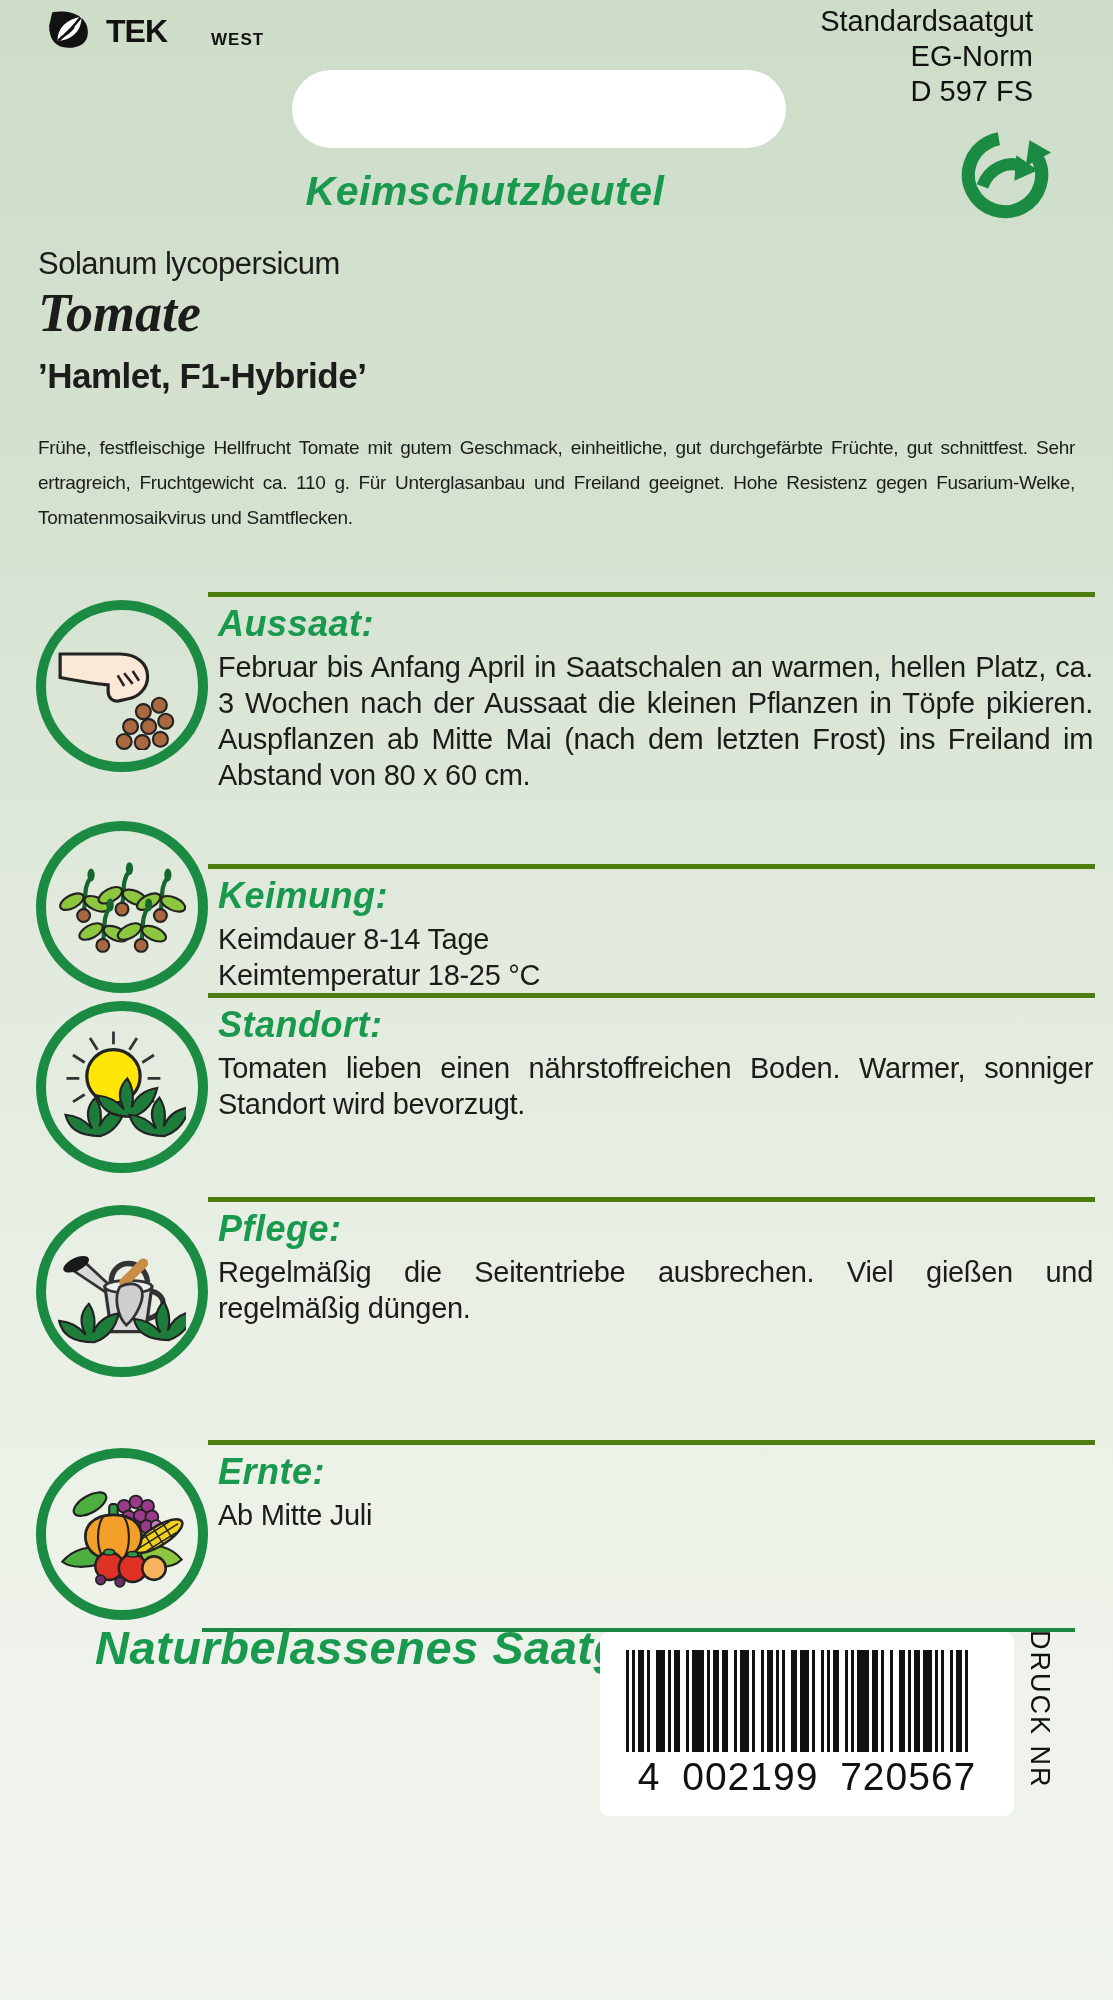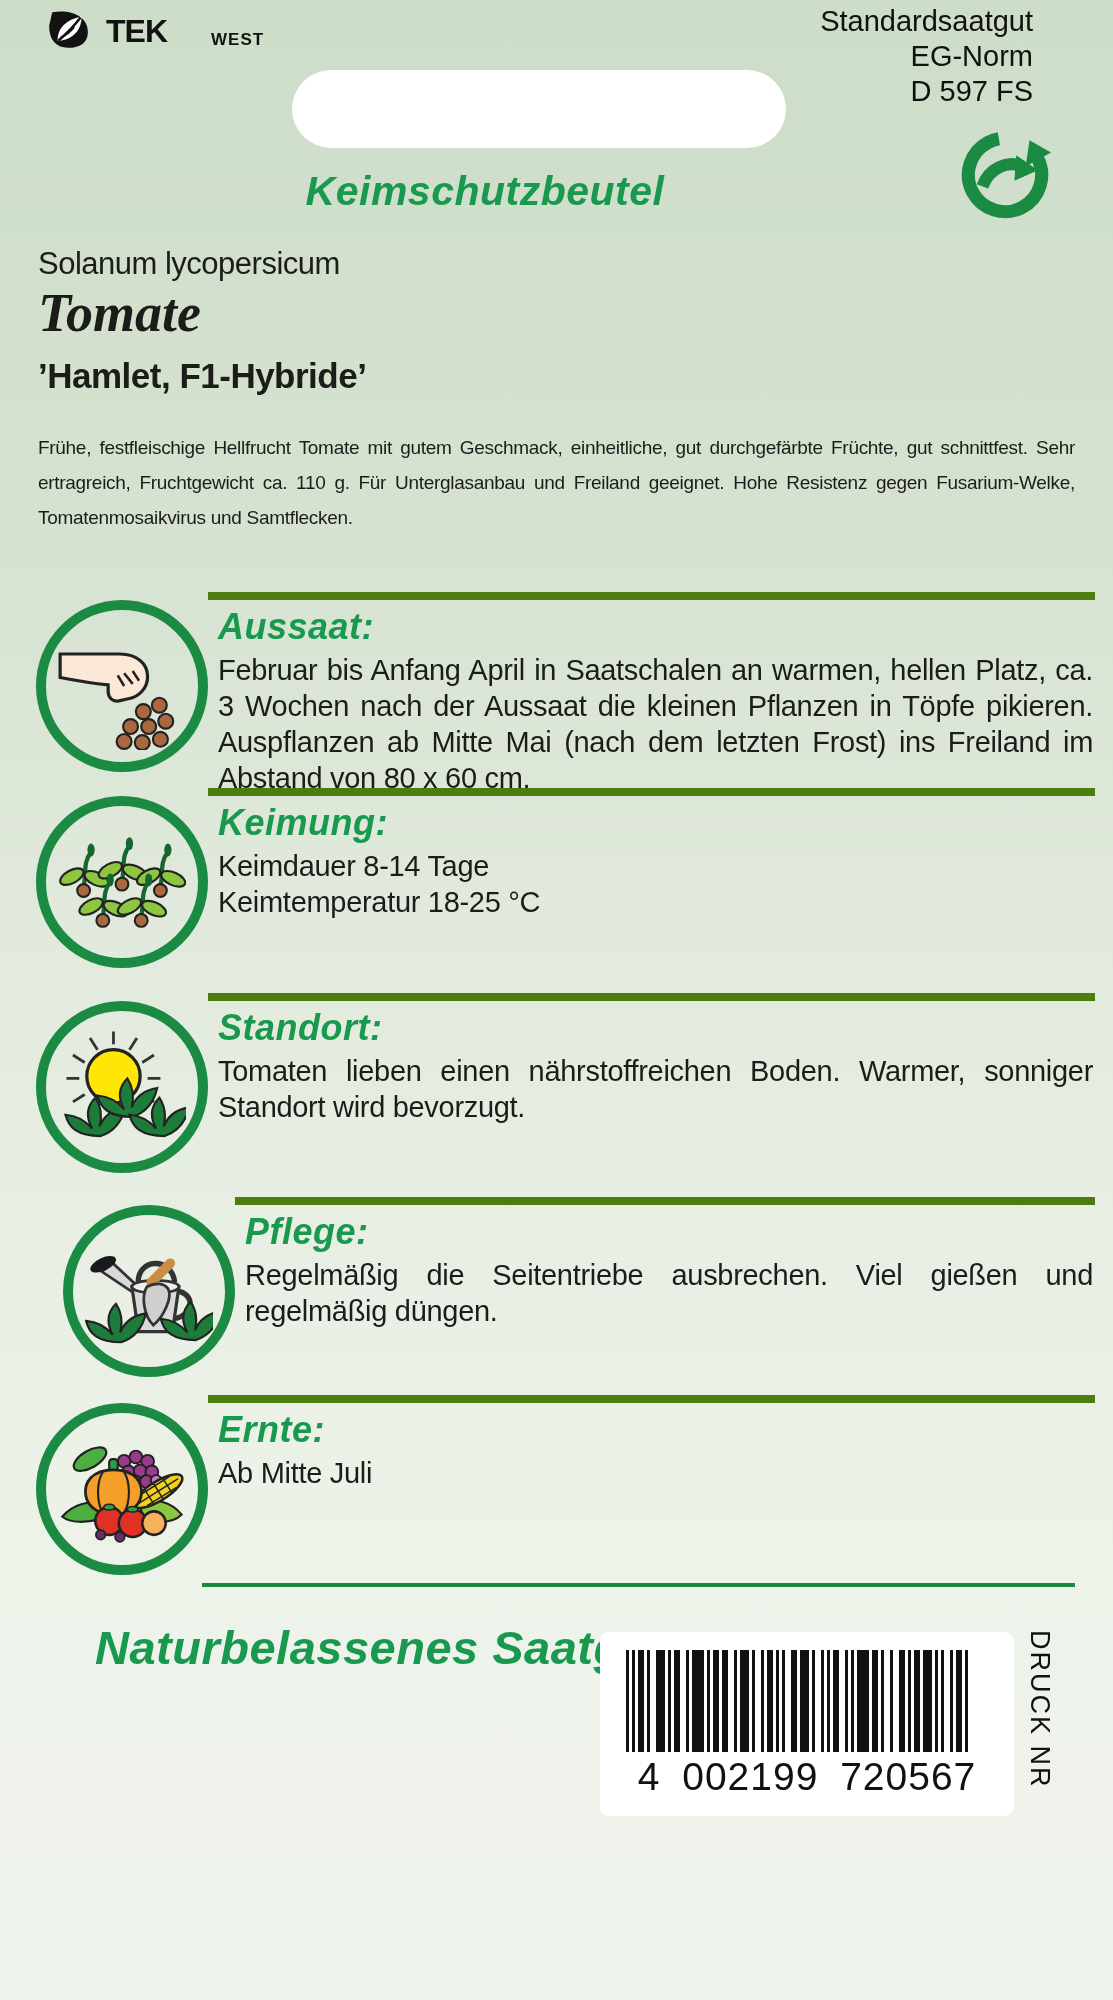--- a/index.html
+++ b/index.html
@@ -26,28 +26,28 @@
   .pname{left:38px;top:282px;font-size:54px;font-weight:700;font-style:italic;
     font-family:"Liberation Serif",serif;letter-spacing:0;}
   .variety{left:38px;top:356px;font-size:35px;font-weight:700;letter-spacing:-.5px;}
   .desc{left:38px;top:430px;width:1037px;font-size:19px;line-height:35px;
     text-align:justify;letter-spacing:-.3px;}
 
   
   .sections{position:absolute;left:0;top:592px;width:1113px;}
   .section{display:flex;}
   .section:nth-child(1){height:196px;}
-  .section:nth-child(2){height:205px;}
+  .section:nth-child(2){height:205px;align-items:flex-end;}
   .section:nth-child(3){height:204px;}
-  .section:nth-child(4){height:198px;padding-left:27px;}
+  .section:nth-child(4){height:243px;}
   .section:nth-child(5){height:188px;}
   .icon-col{flex:0 0 202px;}
   .circle{width:152px;height:152px;margin:8px 0 0 36px;border:10px solid #1b8a43;
     border-radius:50%;display:flex;align-items:center;justify-content:center;background:transparent;}
-  .content{flex:1;margin-right:18px;border-top:8px solid #4d7c0f;padding:4px 2px 0 10px;}
+  .content{flex:1;margin-right:18px;border-top:5px solid #4d7c0f;padding:4px 2px 0 10px;}
   .sec-title{margin:2px 0 0;font-size:36px;font-weight:700;font-style:italic;
     color:#18994e;letter-spacing:.5px;}
   .sec-body{margin:4px 0 0;font-size:29px;line-height:36px;letter-spacing:-.3px;
     text-align:justify;white-space:pre-line;}
   .final-line{margin:0 38px 0 202px;border-top:4px solid #1b8742;height:0;}
 
   
   .claim{left:95px;top:1620px;font-size:47px;font-weight:700;font-style:italic;
     color:#18994e;letter-spacing:.5px;}
   .barcode-box{left:600px;top:1632px;width:414px;height:184px;background:#ffffff;border-radius:9px;}

